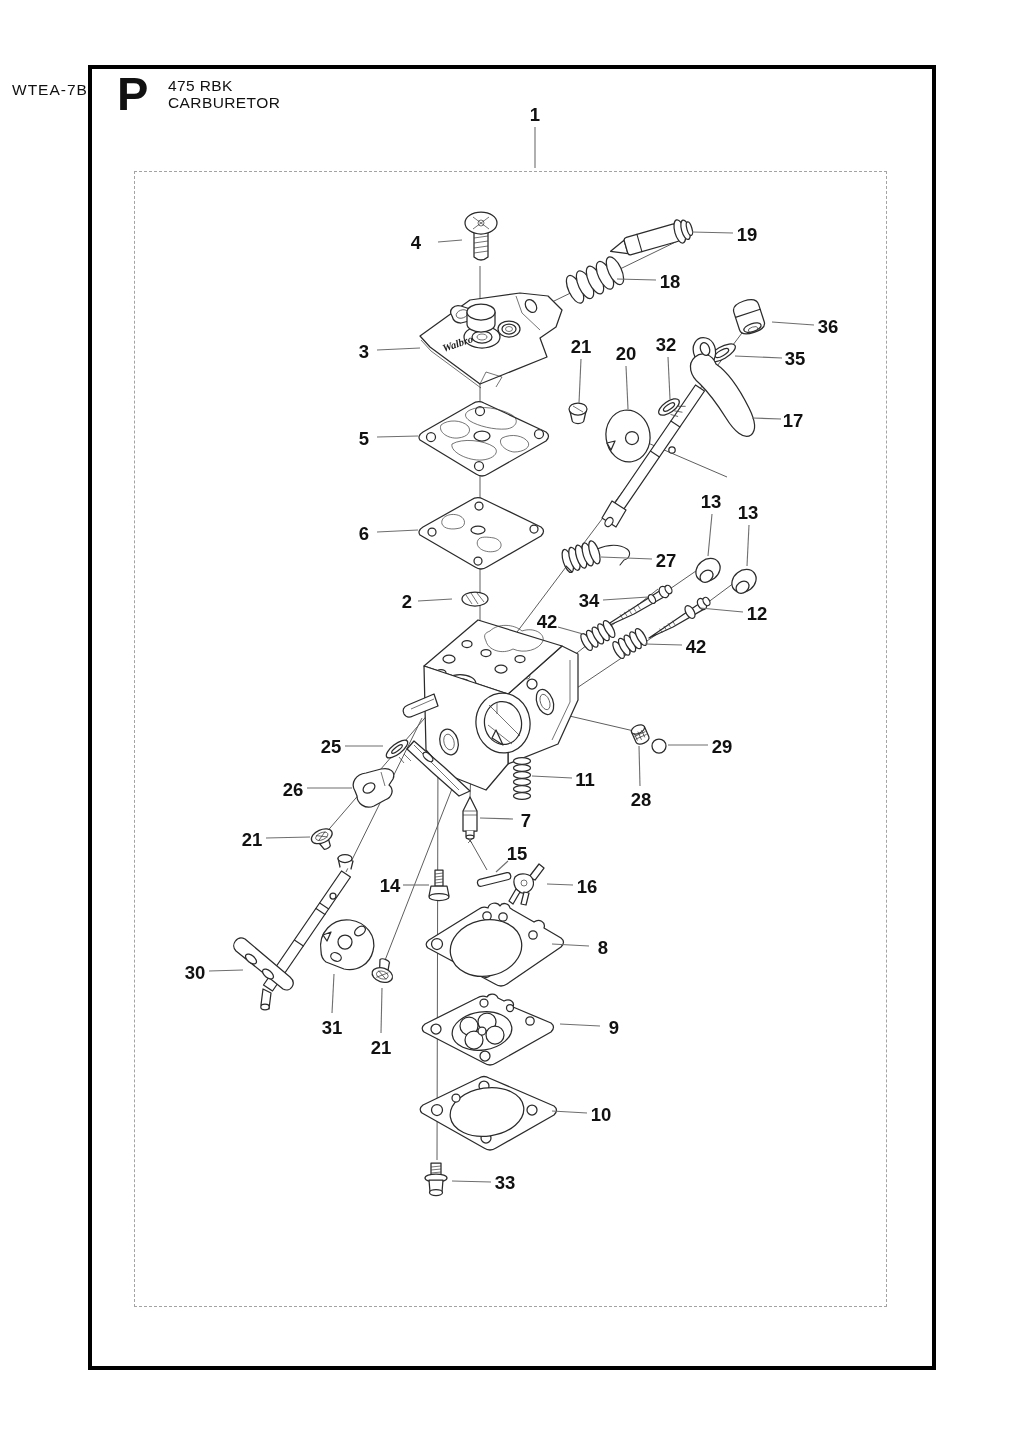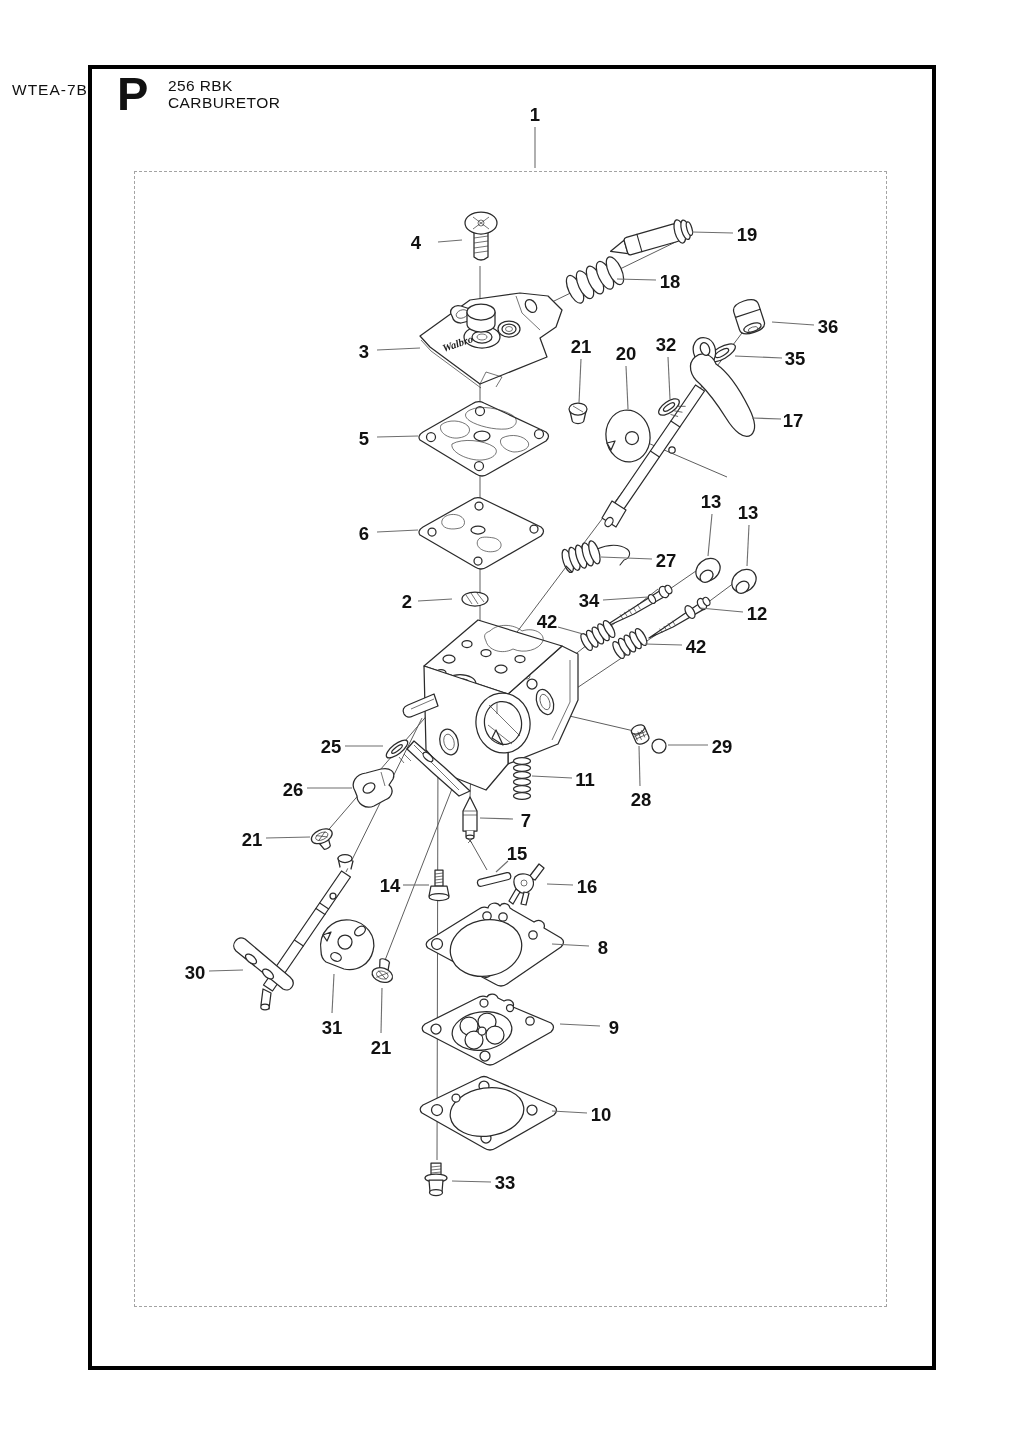--- a/index.html
+++ b/index.html
@@ -18,21 +18,21 @@
   .callout{font:bold 18.5px "Liberation Sans",sans-serif;fill:#111;text-anchor:middle;}
   .logo{font:italic bold 10.5px "Liberation Serif",serif;fill:#222;}
 </style>
 </head>
 <body>
 
 <div class="page-border"></div>
 <div class="dashed-frame"></div>
 <div class="section-letter">P</div>
 <div class="title-block">
-  <div>256 RBK</div>
+  <div>475 RBK</div>
   <div>CARBURETOR</div>
 </div>
 <div class="diagram-code">WTEA-7B</div>
 
 <svg class="diagram" width="1024" height="1435" viewBox="0 0 1024 1435">
 
   <g>
     <line class="ax" x1="480" y1="266" x2="480" y2="640"></line>
     <line class="ax" x1="438" y1="748" x2="437" y2="1160"></line>
     <line class="ax" x1="688" y1="236" x2="552" y2="302"></line>

